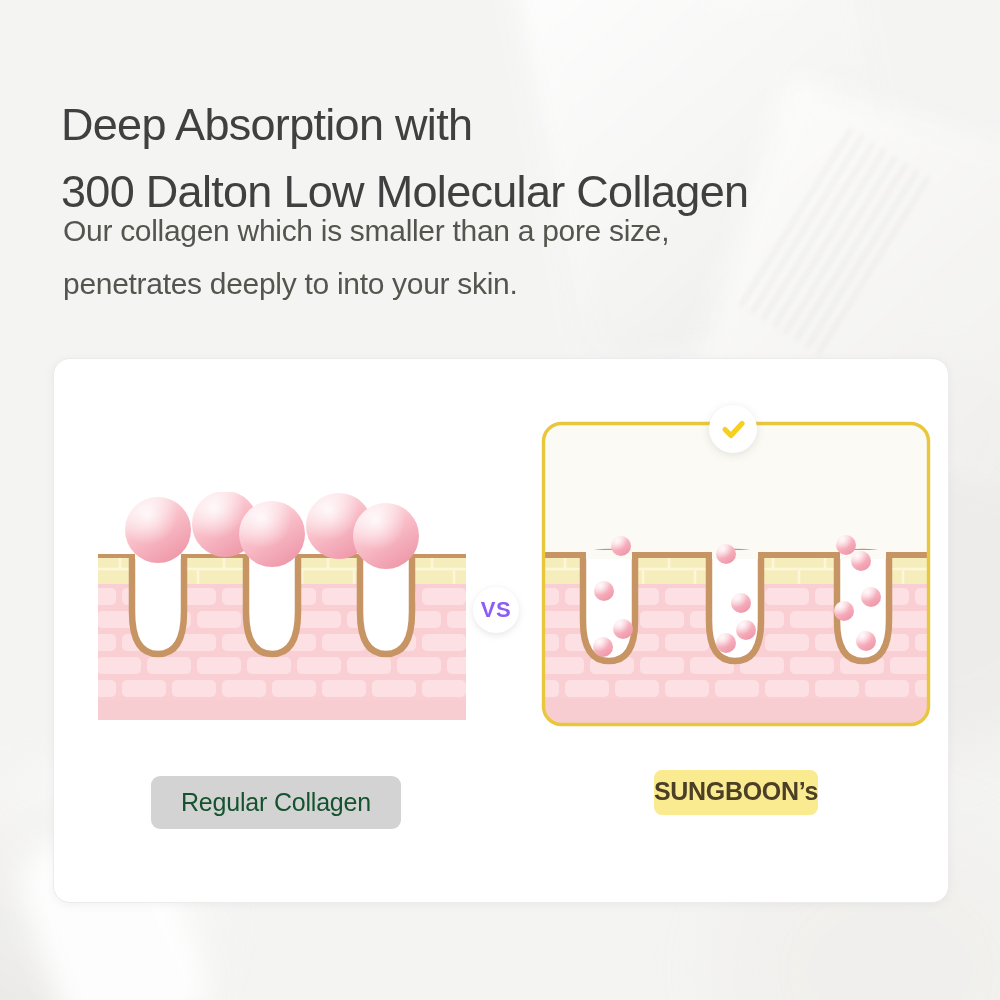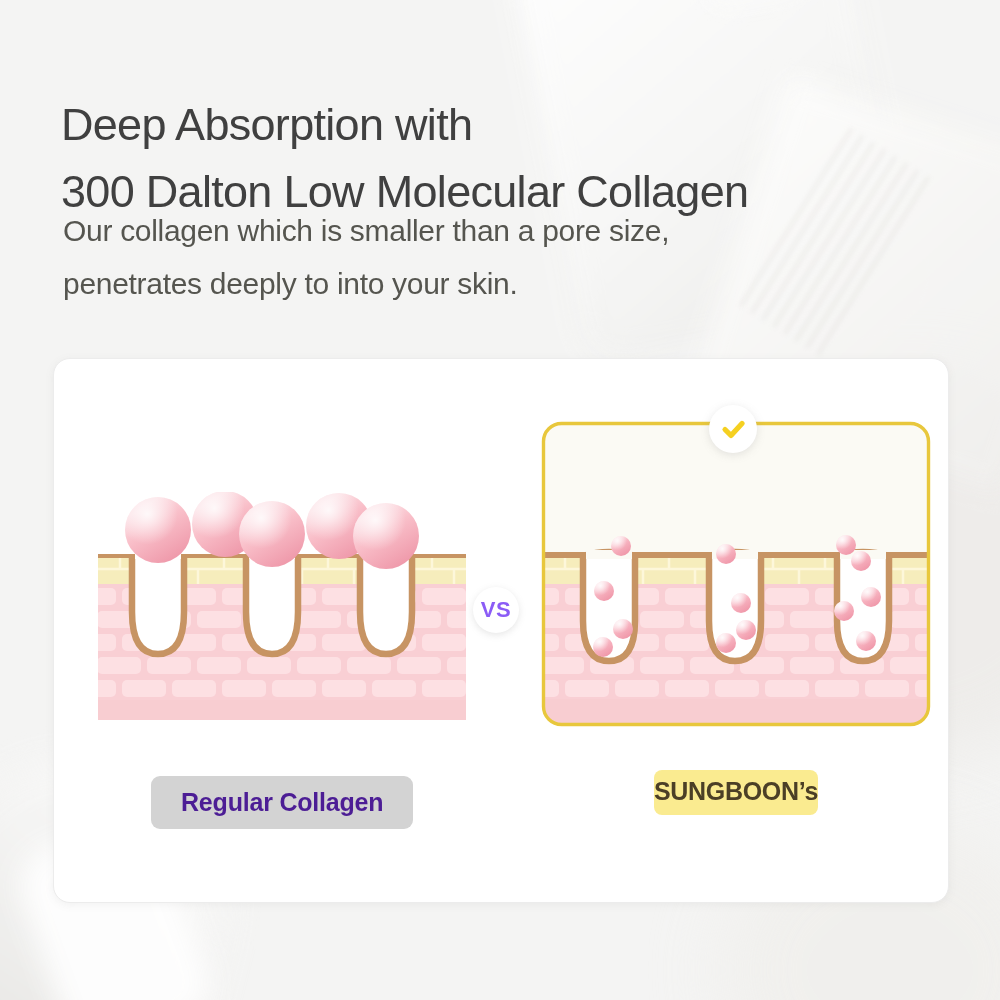--- a/index.html
+++ b/index.html
@@ -170,23 +170,22 @@
   }
 
   
   .label-regular {
     position: absolute;
     left: 97px; top: 417px;
     padding: 12px 30px;
     background: #d3d3d3;
     border-radius: 9px;
     font-size: 25px;
-    color: #4c1d95;
+    color: #14532d;
     letter-spacing: -0.2px;
-    font-weight: bold;
   }
   .label-group {
     position: absolute;
     left: 487px; top: 411px;
     width: 390px;
     display: flex;
     flex-direction: column;
     align-items: center;
     gap: 9px;
   }

